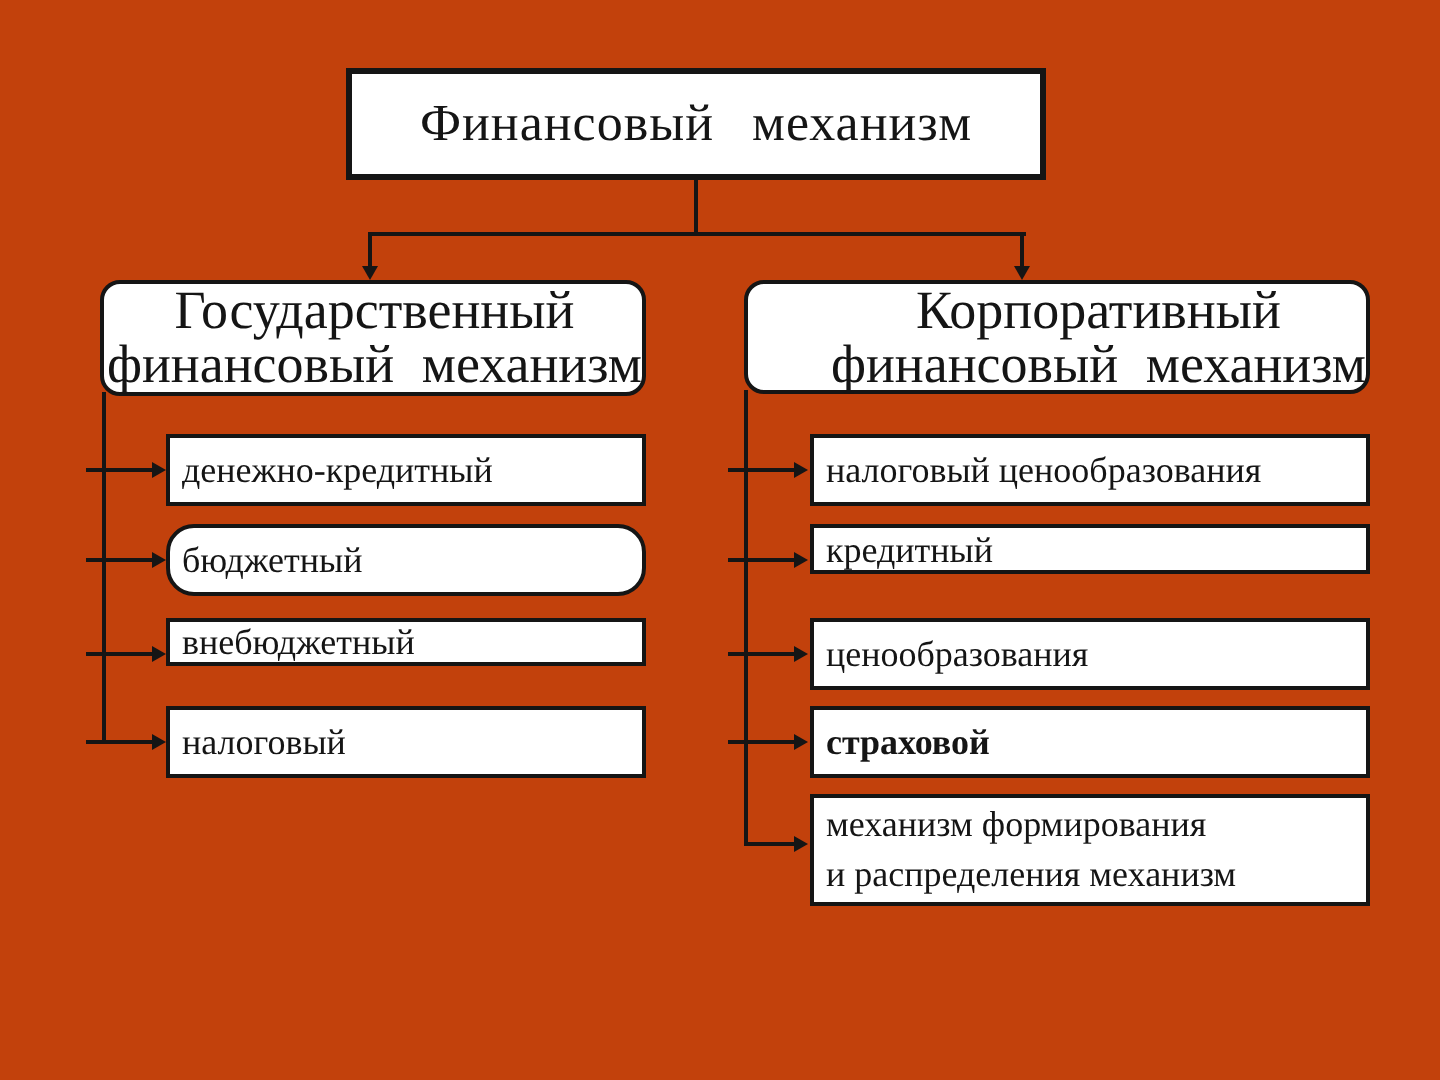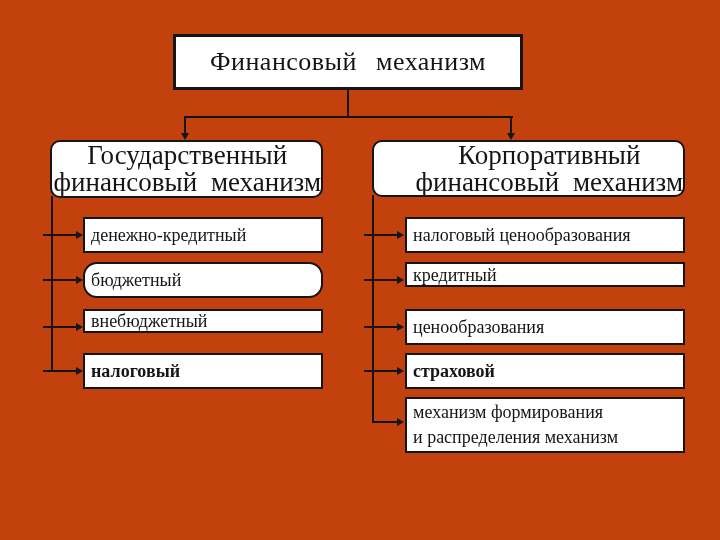--- a/index.html
+++ b/index.html
@@ -76,21 +76,21 @@
 
   <div class="box item-box" style="left:83px;top:217px;width:240px;height:36px;">
     <span>денежно-кредитный</span>
   </div>
   <div class="box item-box" style="left:83px;top:262px;width:240px;height:36px;border-radius:14px;">
     <span>бюджетный</span>
   </div>
   <div class="box item-box" style="left:83px;top:309px;width:240px;height:24px;">
     <span>внебюджетный</span>
   </div>
-  <div class="box item-box" style="left:83px;top:353px;width:240px;height:36px;font-weight:bold;">
+  <div class="box item-box" style="left:83px;top:353px;width:240px;height:36px;">
     <span>налоговый</span>
   </div>
 
   <div class="vline" style="left:372px;top:195px;width:2px;height:228px;"></div>
 
   <div class="hline" style="left:364px;top:234px;width:34px;height:2px;"></div>
   <div class="arr-right" style="left:397px;top:231px;"></div>
   <div class="hline" style="left:364px;top:279px;width:34px;height:2px;"></div>
   <div class="arr-right" style="left:397px;top:276px;"></div>
   <div class="hline" style="left:364px;top:326px;width:34px;height:2px;"></div>

